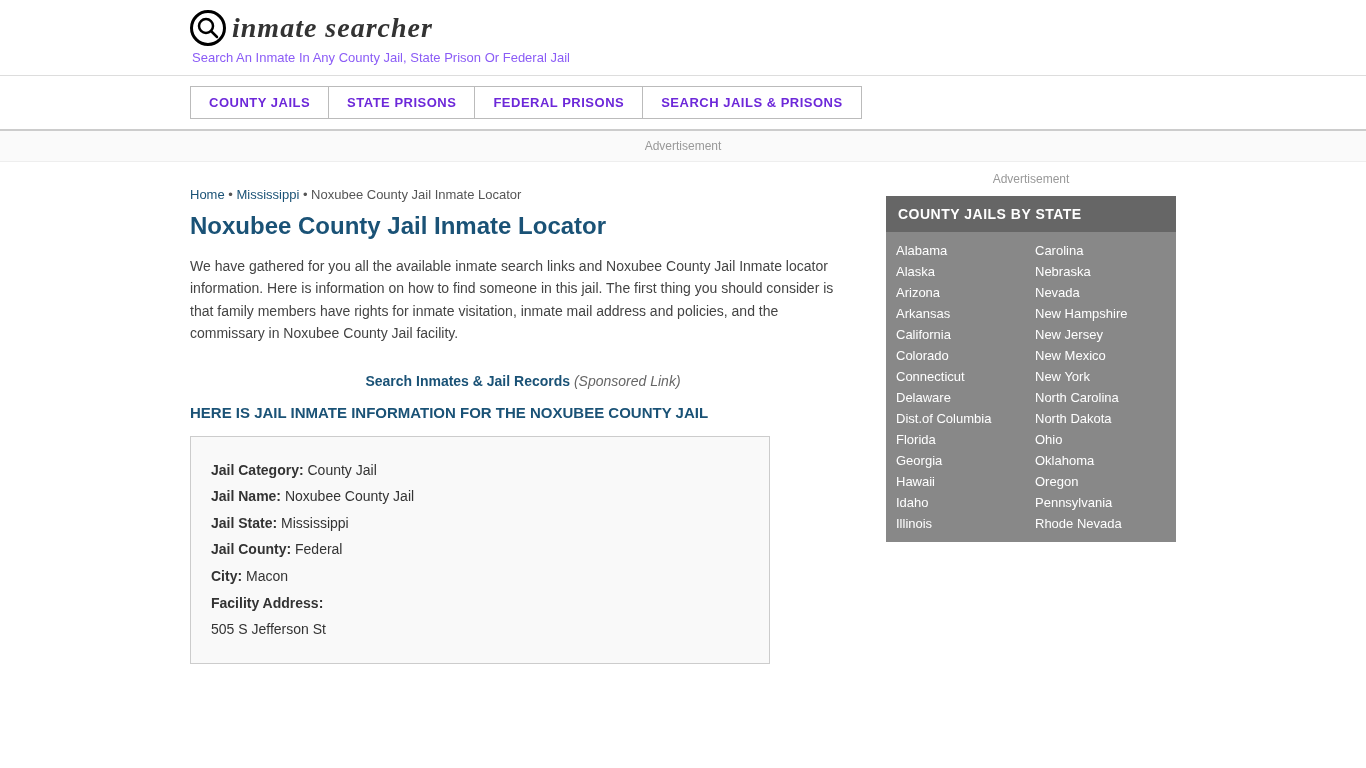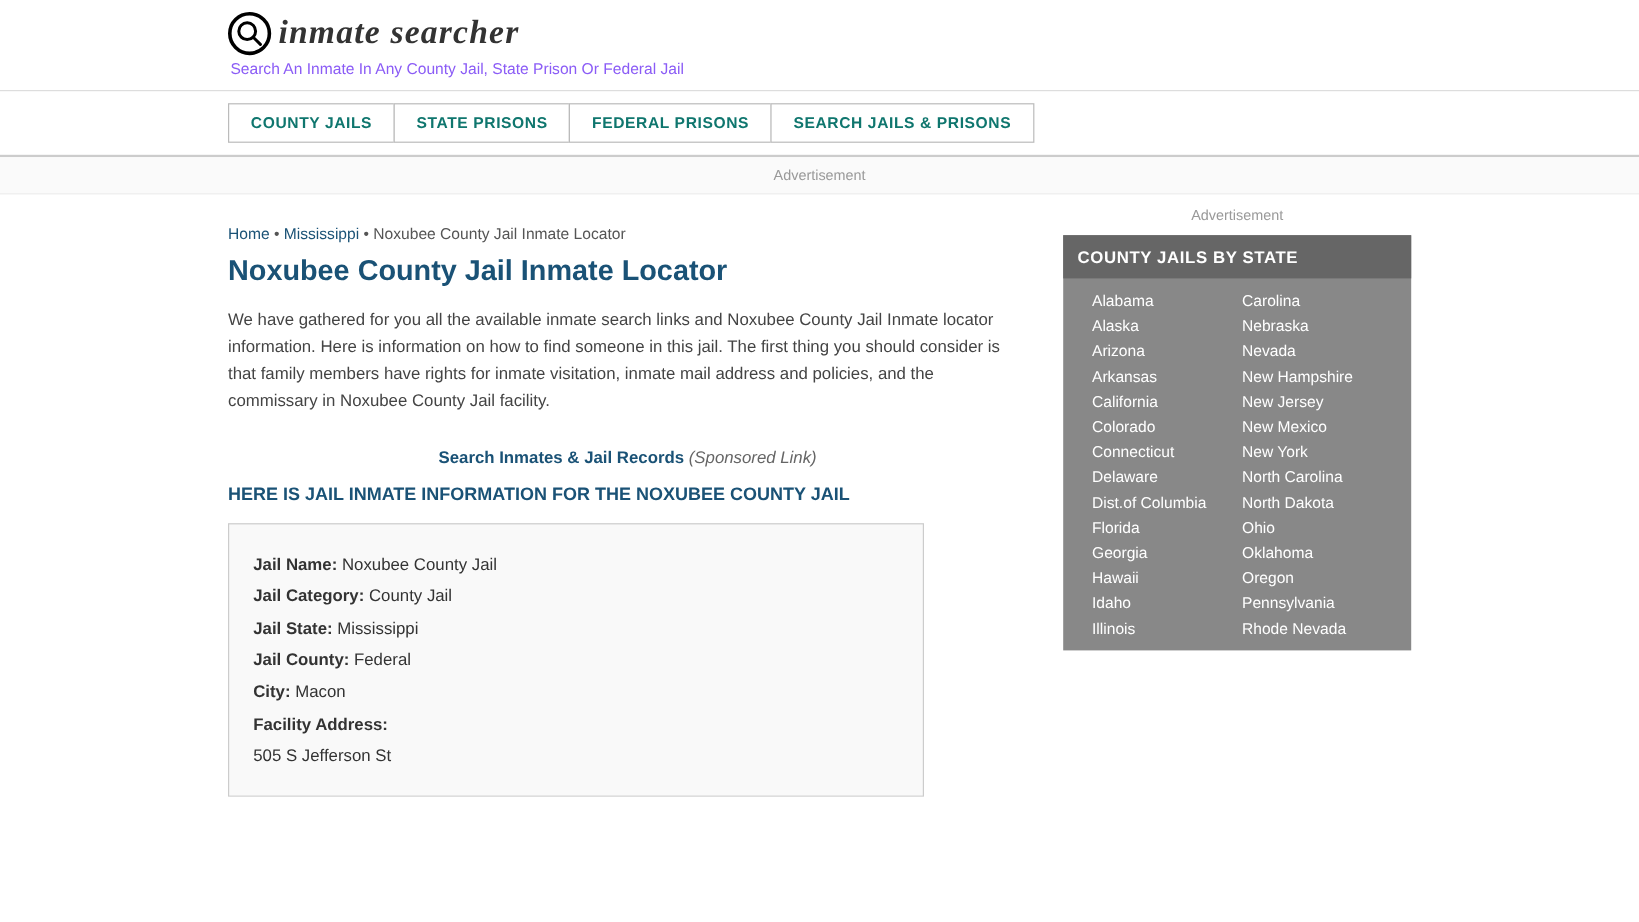--- a/index.html
+++ b/index.html
@@ -14,21 +14,21 @@
     #tagline { font-size: 13px; color: #8b5cf6; margin-left: 2px; }
 
     
     #nav { padding: 10px 190px; border-bottom: 2px solid #ccc; }
     #nav ul { display: flex; list-style: none; gap: 0; }
     #nav ul li a {
       display: block;
       padding: 8px 18px;
       border: 1px solid #bbb;
       text-decoration: none;
-      color: #0f766e;
+      color: #6d28d9;
       font-size: 13px;
       font-weight: bold;
       letter-spacing: 0.5px;
       background: #fff;
       margin-right: -1px;
     }
 
     
     #ad-bar { text-align: center; padding: 8px; color: #999; font-size: 12px; border-bottom: 1px solid #eee; background: #fafafa; }
 
@@ -58,21 +58,21 @@
 
     
     #info-box { border: 1px solid #ccc; background: #f9f9f9; padding: 20px; font-size: 14px; line-height: 1.9; max-width: 580px; }
     #info-box .label { font-weight: bold; }
 
     
     #sidebar { width: 290px; flex-shrink: 0; }
     #sidebar-ad { text-align: center; color: #999; font-size: 12px; margin-bottom: 10px; }
     #county-jails-box { background: #888; color: #fff; padding: 0; margin-top: 10px; }
     #county-jails-title { background: #666; padding: 10px 12px; font-size: 14px; font-weight: bold; text-transform: uppercase; color: #fff; letter-spacing: 0.5px; }
-    #states-grid { display: grid; grid-template-columns: 1fr 1fr; padding: 8px 20px; gap: 2px 0; }
+    #states-grid { display: grid; grid-template-columns: 1fr 1fr; padding: 8px 6px; gap: 2px 0; }
     #states-grid a { color: #fff; text-decoration: none; font-size: 13px; padding: 3px 4px; display: block; }
   </style>
 </head>
 <body>
 
 <div id="header">
   <div id="logo-area">
     <div id="logo-icon">
       <svg width="22" height="22" viewBox="0 0 22 22" fill="none" xmlns="http://www.w3.org/2000/svg">
         <circle cx="9" cy="9" r="7" stroke="black" stroke-width="2.5" fill="none"></circle>
@@ -123,26 +123,26 @@
 
     <div id="search-link">
       <a href="#">Search Inmates &amp; Jail Records</a>
       <span class="sponsored">(Sponsored Link)</span>
     </div>
 
     <div id="section-heading">HERE IS JAIL INMATE INFORMATION FOR THE NOXUBEE COUNTY JAIL</div>
 
     <div id="info-box">
       <div>
+        <span class="label">Jail Category:</span>
+        <span>County Jail</span>
+      </div>
+      <div>
         <span class="label">Jail Name:</span>
         <span>Noxubee County Jail</span>
-      </div>
-      <div>
-        <span class="label">Jail Category:</span>
-        <span>County Jail</span>
       </div>
       <div>
         <span class="label">Jail State:</span>
         <span>Mississippi</span>
       </div>
       <div>
         <span class="label">Jail County:</span>
         <span>Federal</span>
       </div>
       <div>

